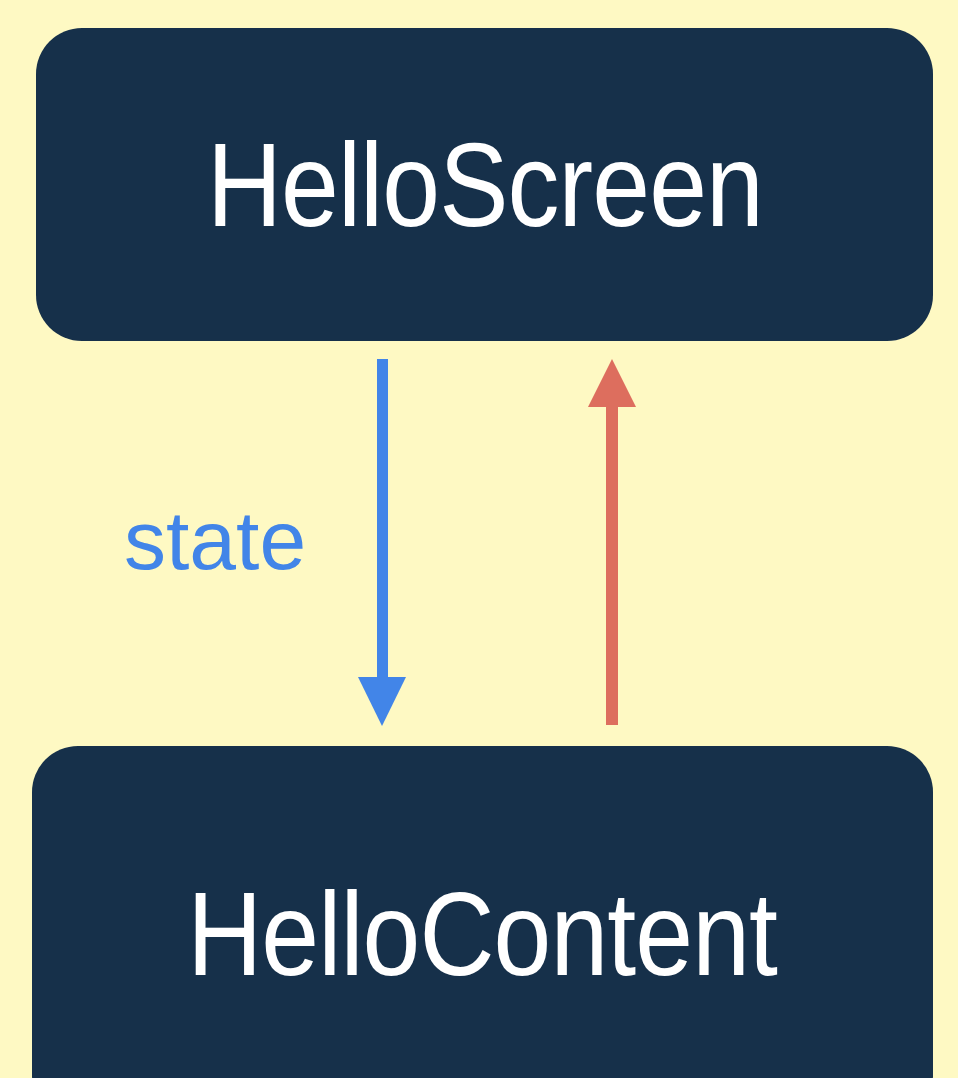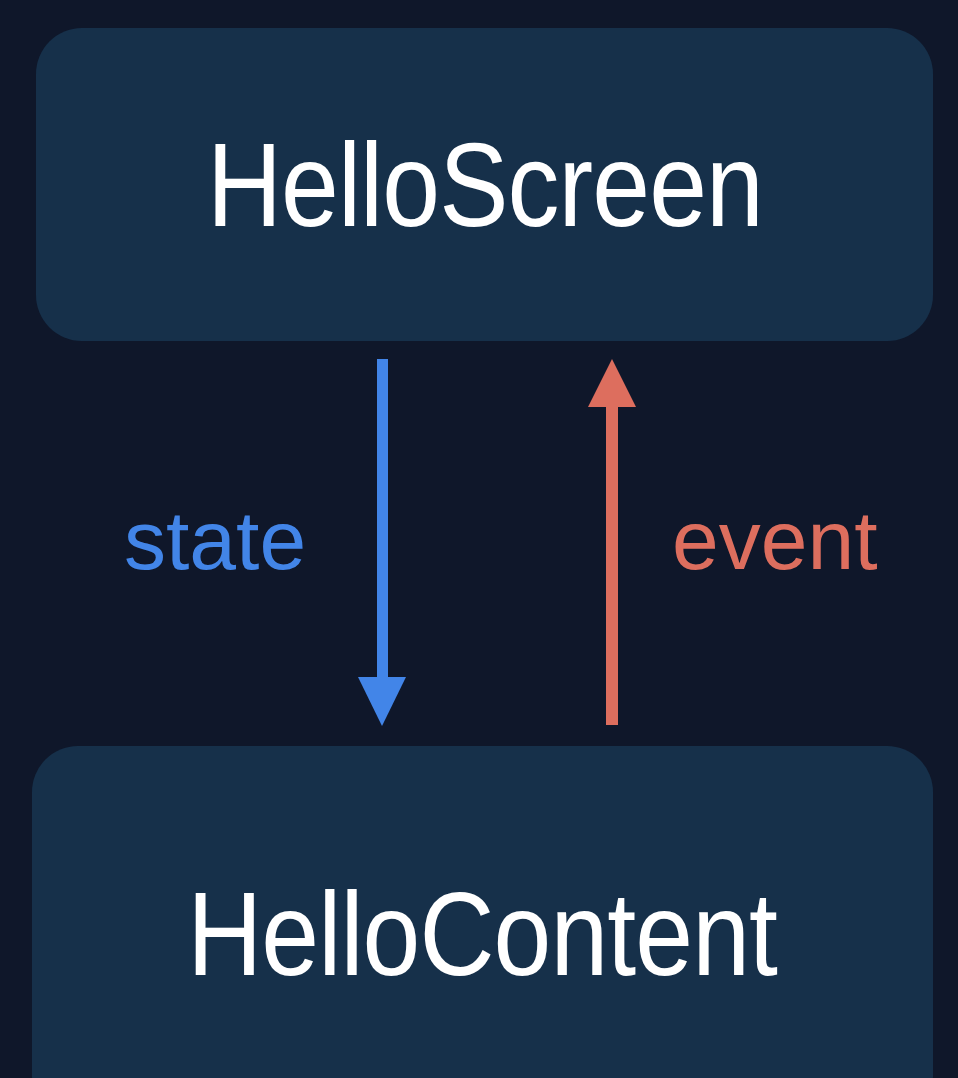--- a/index.html
+++ b/index.html
@@ -8,21 +8,21 @@
     padding: 0;
     background: #ffffff;
   }
   body {
     font-family: "Liberation Sans", sans-serif;
   }
   #canvas {
     position: relative;
     width: 958px;
     height: 1078px;
-    background: #0f172a;
+    background: #fef9c3;
     overflow: hidden;
   }
 
   
   .node {
     position: absolute;
     box-sizing: border-box;
     background: #16304a;
     border-radius: 46px;
     display: flex;
@@ -103,19 +103,18 @@
     </g>
 
     <g>
       <rect x="606" y="405" width="12" height="320" fill="#dd6e5e"></rect>
       <polygon points="588,407 636,407 612,359" fill="#dd6e5e"></polygon>
     </g>
   </svg>
 
   <div class="edge-label" id="label-state">state</div>
 
-  <div class="edge-label" id="label-event">event</div>
 
   <div class="node" id="node-content">
     <span class="node-label">HelloContent</span>
   </div>
 
 </div>
 
 </body></html>

